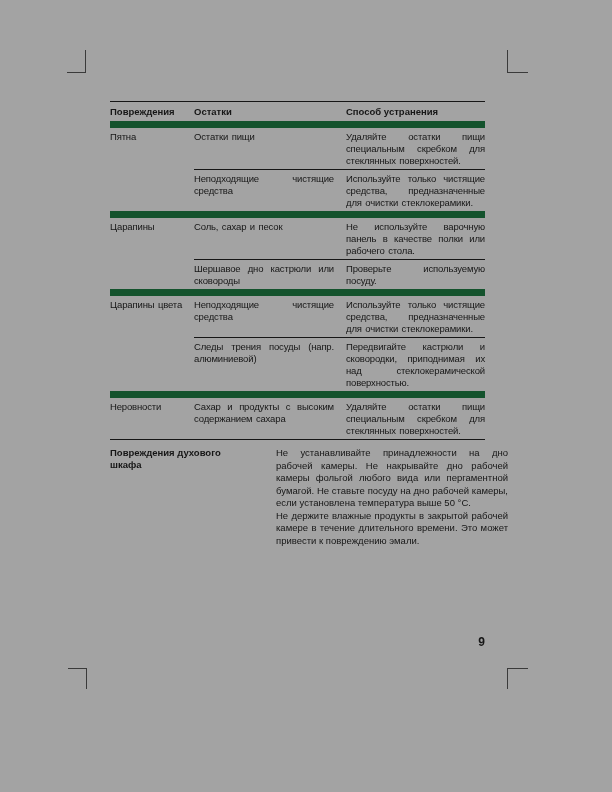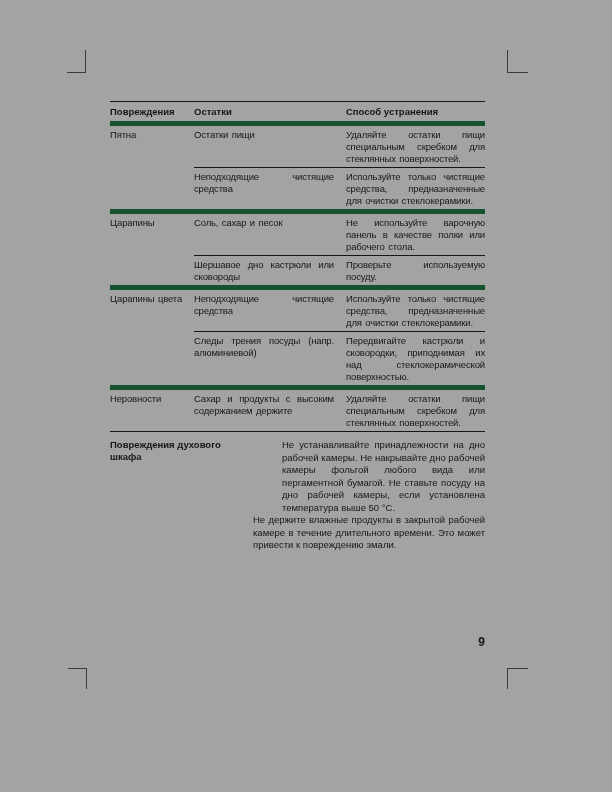--- a/index.html
+++ b/index.html
@@ -53,46 +53,47 @@
     border-bottom: 1px solid #161616;
   }
   table.damage-table td {
     vertical-align: top;
     letter-spacing: -0.15px;
     word-spacing: 1px;
   }
   td.col-damage { padding: 3px 6px 2px 0; }
   td.col-cause  { padding: 3px 12px 2px 0; text-align: justify; margin-left: 40px; }
   td.col-remedy { padding: 3px 0 2px 0;  text-align: justify; }
-  tbody tr.group-start td { border-top: 5px solid #14532d; }
+  tbody tr.group-start td { border-top: 7px solid #14532d; }
   tbody tr.sub-row td     { border-top: 1px solid #161616; }
 
   
   .section {
     display: flex;
     margin-top: 7px;
+    gap: 23px;
   }
   .section-heading {
     width: 135px;
     margin-right: 8px;
     flex: 0 0 auto;
     font-size: 9.5px;
     line-height: 12px;
     font-weight: bold;
   }
   .section-body {
     width: 232px;
     flex: 0 0 auto;
     margin-left: auto;
     font-size: 9.5px;
     line-height: 12.5px;
     text-align: justify;
   }
   .section-body p { margin: 0 0 6px 0; }
-  .section-body p.no-gap { margin-bottom: 0; margin-left: 29px; }
+  .section-body p.no-gap { margin-bottom: 0; }
 
   
   .page-number {
     position: absolute;
     left: 460px;
     top: 635px;
     width: 25px;
     text-align: right;
     font-size: 12px;
     font-weight: bold;
@@ -146,21 +147,21 @@
             <td class="col-damage" rowspan="2">Царапины цвета</td>
             <td class="col-cause">Неподходящие чистящие средства</td>
             <td class="col-remedy">Используйте только чистящие средства, предназначенные для очистки стеклокерамики.</td>
           </tr>
           <tr class="sub-row">
             <td class="col-cause">Следы трения посуды (напр. алюминиевой)</td>
             <td class="col-remedy">Передвигайте кастрюли и сковородки, приподнимая их над стеклокерамической поверхностью.</td>
           </tr>
           <tr class="group-start">
             <td class="col-damage" rowspan="1">Неровности</td>
-            <td class="col-cause">Сахар и продукты с высоким содержанием держите</td>
+            <td class="col-cause">Сахар и продукты с высоким содержанием сахара</td>
             <td class="col-remedy">Удаляйте остатки пищи специальным скребком для стеклянных поверхностей.</td>
           </tr>
         </tbody>
     </table>
 
     <div class="section">
       <div class="section-heading">Повреждения духового шкафа</div>
       <div class="section-body">
           <p class="no-gap">Не устанавливайте принадлежности на дно рабочей камеры. Не накрывайте дно рабочей камеры фольгой любого вида или пергаментной бумагой. Не ставьте посуду на дно рабочей камеры, если установлена температура выше 50&nbsp;°C.</p>
           <p>Не держите влажные продукты в закрытой рабочей камере в течение длительного времени. Это может привести к повреждению эмали.</p>

